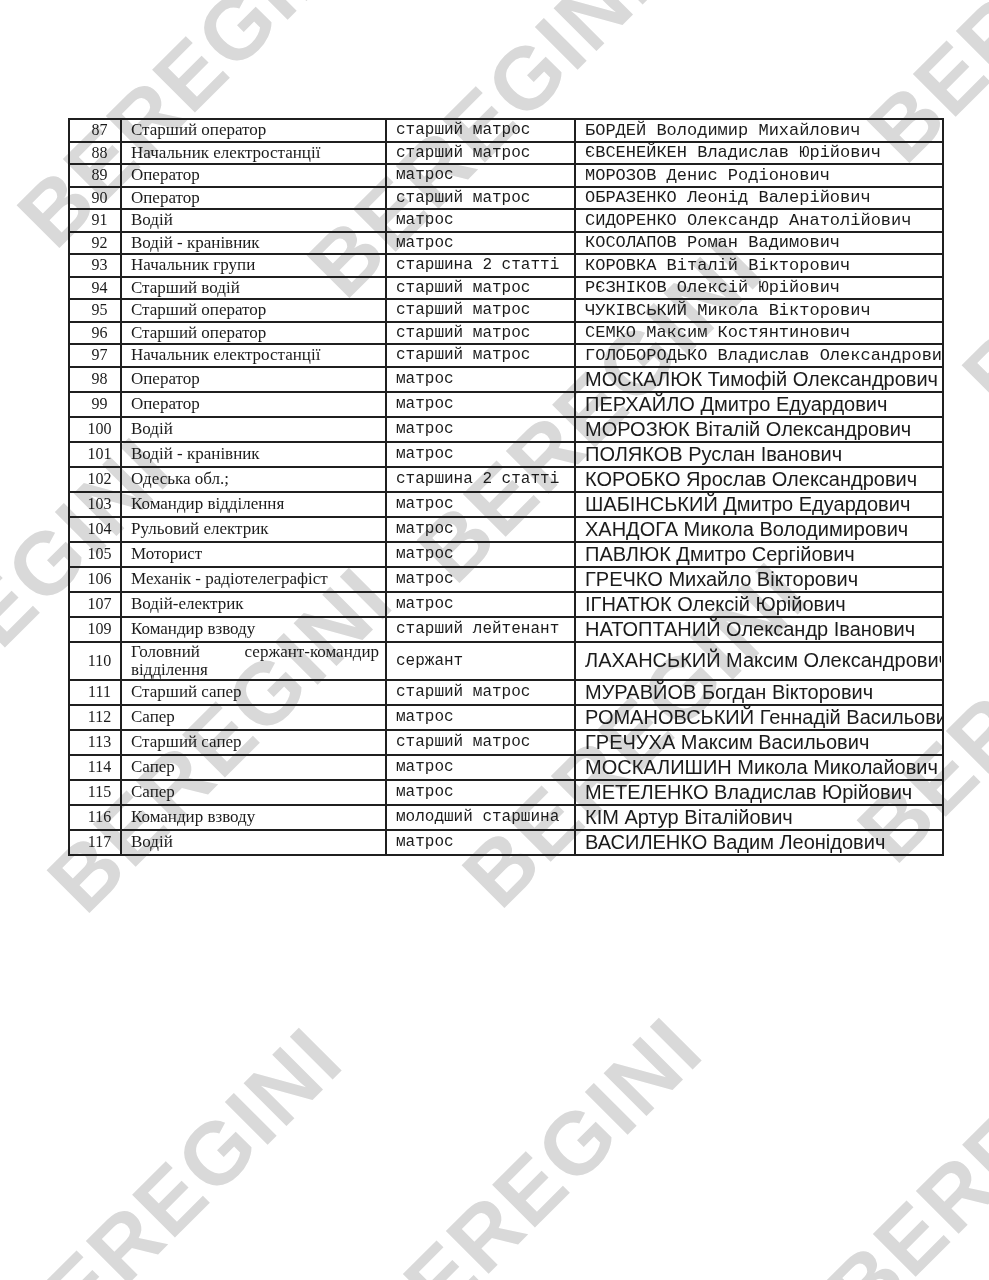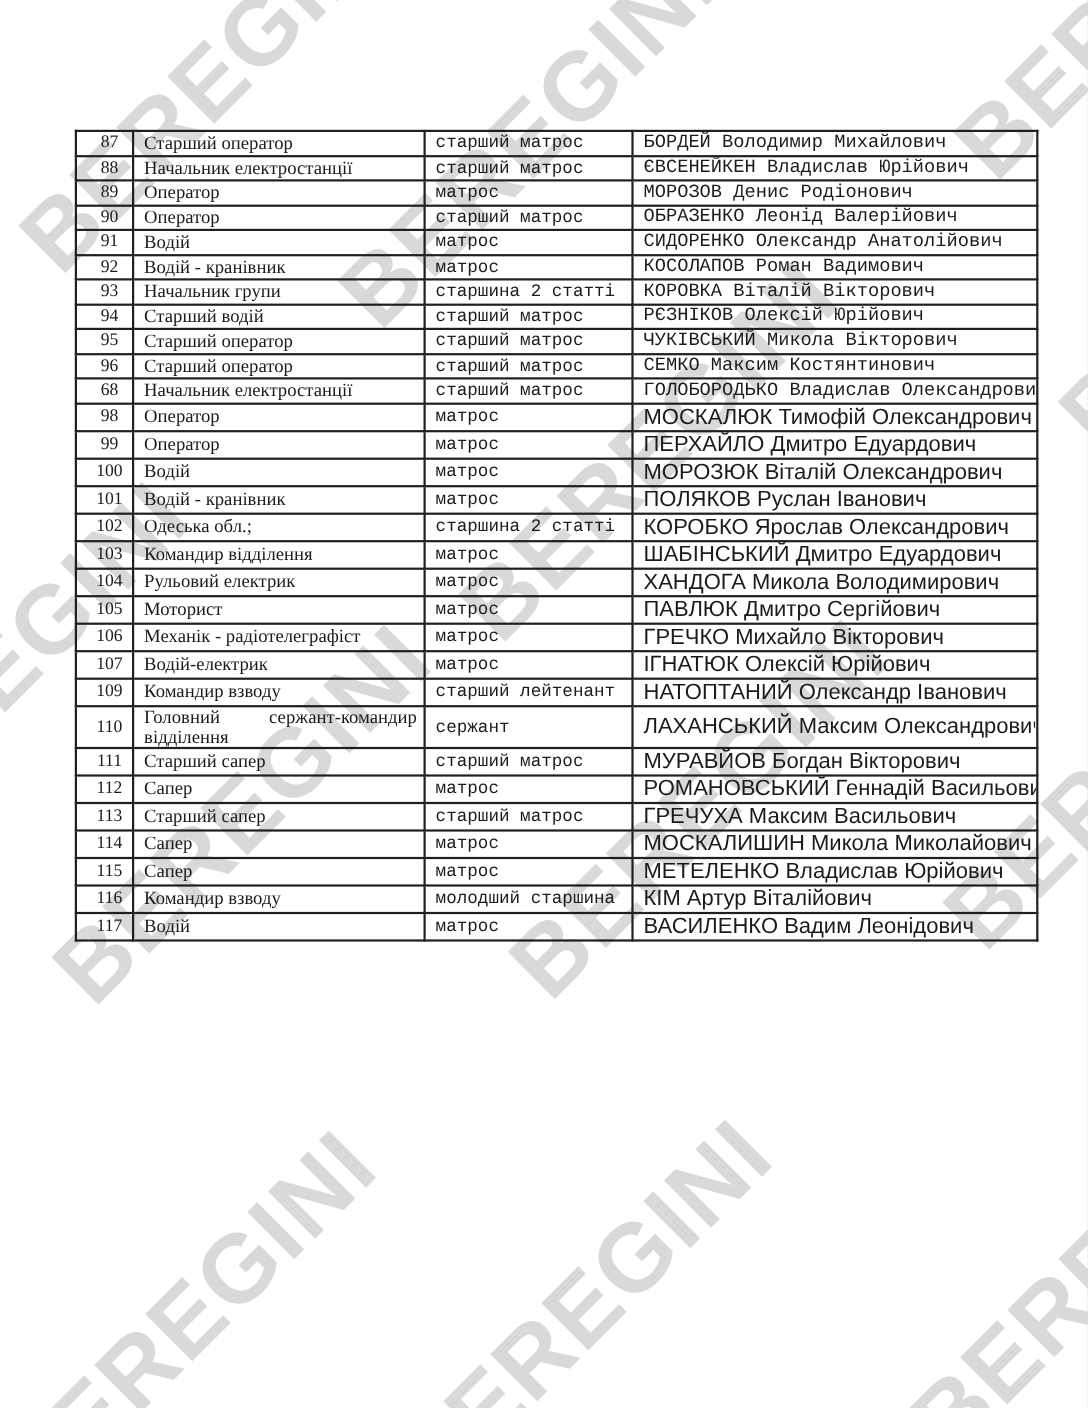--- a/index.html
+++ b/index.html
@@ -147,21 +147,21 @@
           <td class="c-rank">старший матрос</td>
           <td class="c-name f-serif">ЧУКІВСЬКИЙ Микола Вікторович</td>
         </tr>
         <tr class="r">
           <td class="c-num">96</td>
           <td class="c-pos">Старший оператор</td>
           <td class="c-rank">старший матрос</td>
           <td class="c-name f-serif">СЕМКО Максим Костянтинович</td>
         </tr>
         <tr class="r">
-          <td class="c-num">68</td>
+          <td class="c-num">97</td>
           <td class="c-pos">Начальник електростанції</td>
           <td class="c-rank">старший матрос</td>
           <td class="c-name f-serif">ГОЛОБОРОДЬКО Владислав Олександрович</td>
         </tr>
         <tr class="r">
           <td class="c-num">98</td>
           <td class="c-pos">Оператор</td>
           <td class="c-rank">матрос</td>
           <td class="c-name f-sans">МОСКАЛЮК Тимофій Олександрович</td>
         </tr>

